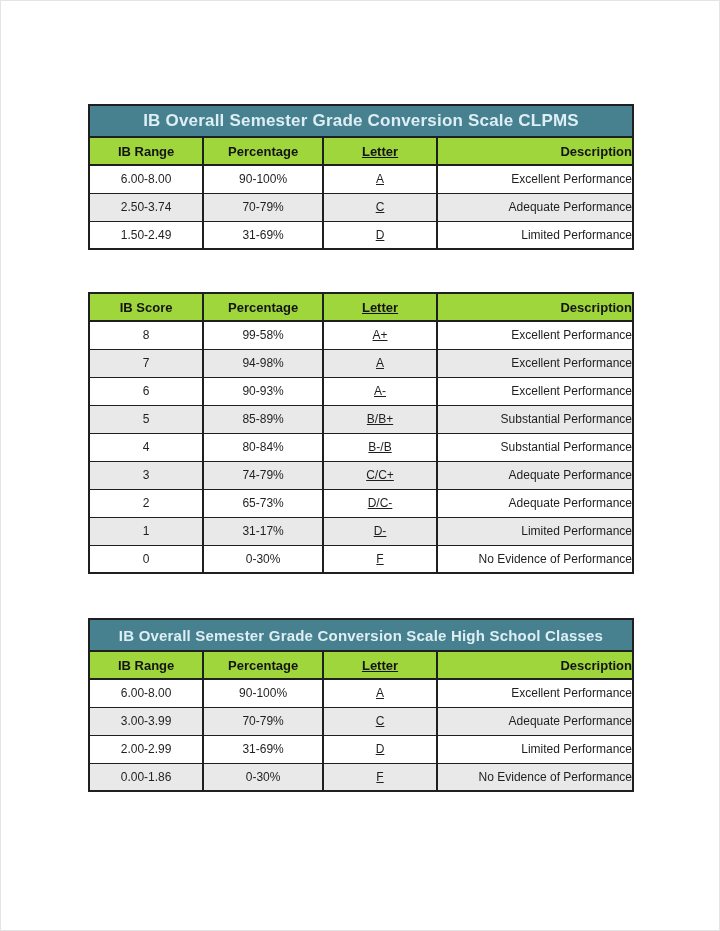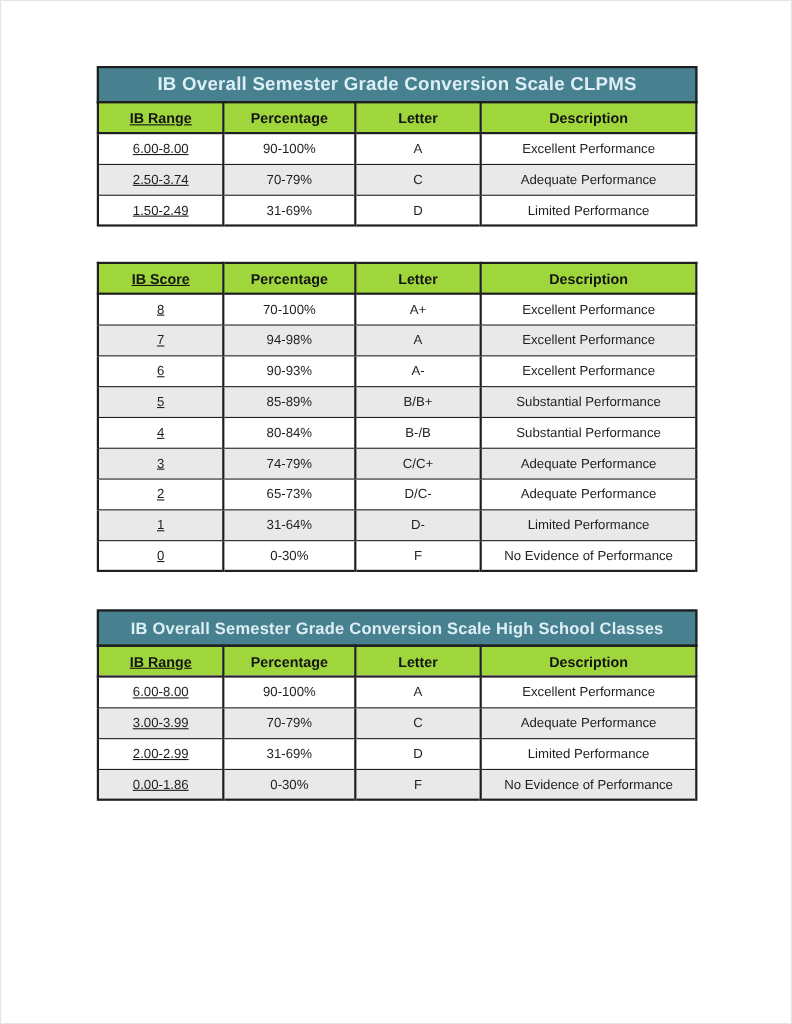--- a/index.html
+++ b/index.html
@@ -17,21 +17,21 @@
   body{
     background:var(--page-bg);
     font-family:"Liberation Sans", sans-serif;
     outline:1px solid #e4e4e4;
     outline-offset:-1px;
   }
   .page{
     width:720px;height:931px;
     padding:60px 86px 0 88px;
   }
-  .table-block{margin-bottom:34px;}
+  .table-block{margin-bottom:34px;margin-top:44px;}
   .table-title{
     background:var(--teal);
     color:var(--title-text);
     border:2px solid var(--border);
     height:34px;
     display:flex;align-items:center;justify-content:center;
     font-weight:bold;
     font-size:17px;
     letter-spacing:.2px;
   }
@@ -62,24 +62,24 @@
     border-top:2px solid var(--border);
     border-bottom:2px solid var(--border);
   }
   tbody td{
     height:28px;
     font-size:12px;
     color:var(--cell-text);
     background:#ffffff;
   }
   tbody tr:nth-child(even) td{background:var(--stripe);}
-  .c0{width:21%;text-decoration:underline;}
+  .c0{width:21%;}
   .c1{width:22%;}
-  .c2{width:21%;}
-  .c3{width:36%;}
+  .c2{width:21%;text-decoration:underline;}
+  .c3{width:36%;text-align:right;}
 </style>
 </head>
 <body>
 
 <div class="page">
 
   <section class="table-block">
     <div class="table-title">IB Overall Semester Grade Conversion Scale CLPMS</div>
     <table>
       <thead>
@@ -119,21 +119,21 @@
         <tr>
           <th class="c0">IB Score</th>
           <th class="c1">Percentage</th>
           <th class="c2">Letter</th>
           <th class="c3">Description</th>
         </tr>
       </thead>
       <tbody>
           <tr>
             <td class="c0">8</td>
-            <td class="c1">70-100%</td>
+            <td class="c1">99-58%</td>
             <td class="c2">A+</td>
             <td class="c3">Excellent Performance</td>
           </tr>
           <tr>
             <td class="c0">7</td>
             <td class="c1">94-98%</td>
             <td class="c2">A</td>
             <td class="c3">Excellent Performance</td>
           </tr>
           <tr>
@@ -161,21 +161,21 @@
             <td class="c3">Adequate Performance</td>
           </tr>
           <tr>
             <td class="c0">2</td>
             <td class="c1">65-73%</td>
             <td class="c2">D/C-</td>
             <td class="c3">Adequate Performance</td>
           </tr>
           <tr>
             <td class="c0">1</td>
-            <td class="c1">31-64%</td>
+            <td class="c1">31-17%</td>
             <td class="c2">D-</td>
             <td class="c3">Limited Performance</td>
           </tr>
           <tr>
             <td class="c0">0</td>
             <td class="c1">0-30%</td>
             <td class="c2">F</td>
             <td class="c3">No Evidence of Performance</td>
           </tr>
         </tbody>

